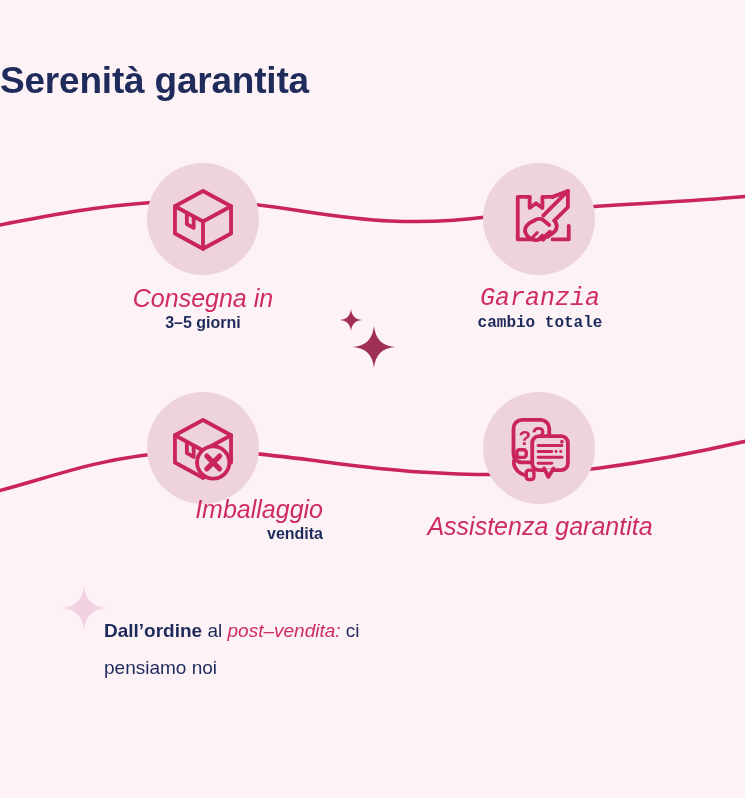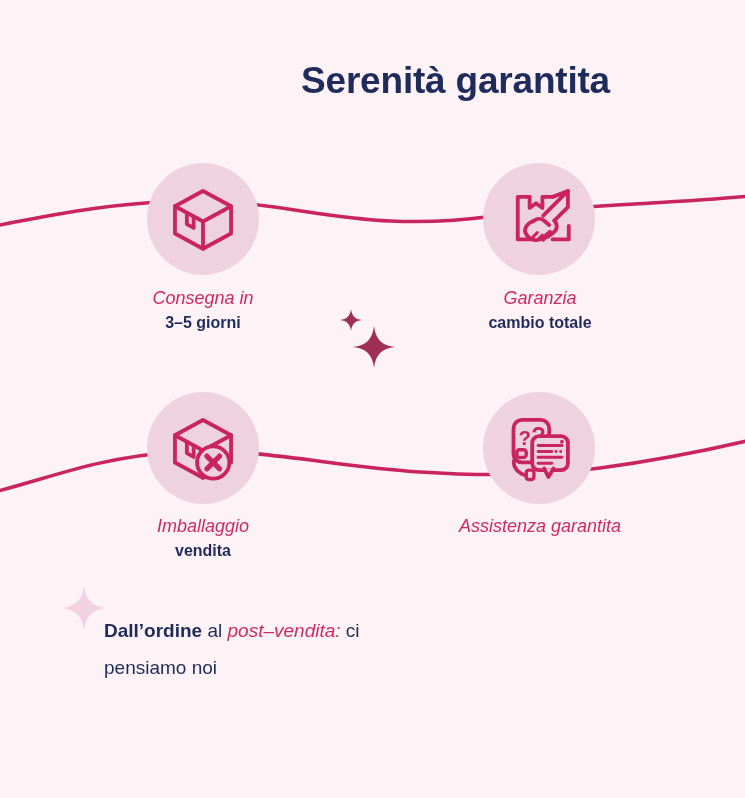--- a/index.html
+++ b/index.html
@@ -2,36 +2,36 @@
 <html><head>
 <meta charset="utf-8">
 <style>
   html,body{margin:0;padding:0;background:#fdf2f6;}
   .canvas{
     position:relative;width:745px;height:798px;overflow:hidden;
     background:#fdf2f6;font-family:"Liberation Sans",sans-serif;
   }
   .page-title{
     position:absolute;top:60px;left:0;width:610px;margin:0;
-    text-align:right;font-size:37px;font-weight:bold;color:#1e2b5b;
+    text-align:left;font-size:37px;font-weight:bold;color:#1e2b5b;
     letter-spacing:-0.2px;z-index:2;
   }
   .waves{position:absolute;left:0;top:0;z-index:1;pointer-events:none;}
   .circle{
     position:absolute;width:112px;height:112px;border-radius:50%;
     background:#eed3de;display:flex;align-items:center;justify-content:center;
     z-index:2;
   }
   .circle svg{display:block;overflow:visible;}
   .c1{left:147px;top:163px;} .c2{left:483px;top:163px;}
   .c3{left:147px;top:392px;} .c4{left:483px;top:392px;}
   .caption{position:absolute;width:240px;text-align:center;z-index:2;}
-  .cap1{left:83px;top:287px;} .cap2{left:420px;top:287px;}
-  .cap3{left:83px;top:515px;} .cap4{left:420px;top:515px;}
-  .cap-italic{font-style:italic;font-size:18px;line-height:23px;color:#ce2a63;}
+  .cap1{left:83px;top:287px;} .cap2{left:420px;top:287px;font-family:Liberation Mono, monospace;}
+  .cap3{left:83px;top:498px;text-align:right;} .cap4{left:420px;top:515px;}
+  .cap-italic{font-style:italic;font-size:25px;line-height:23px;color:#ce2a63;}
   .cap-bold{font-weight:bold;font-size:16px;line-height:24px;color:#1e2b5b;margin-top:1px;}
   .sparkle{position:absolute;z-index:2;pointer-events:none;}
   .sp-center{left:340px;top:309px;}
   .sp-light{left:62px;top:586px;}
   .footer-text{
     position:absolute;left:104px;top:612px;width:264px;z-index:2;
     font-size:19px;line-height:37px;color:#1e2b5b;
   }
   .footer-text .fb{font-weight:bold;}
   .footer-text .fi{font-style:italic;color:#ce2a63;}

